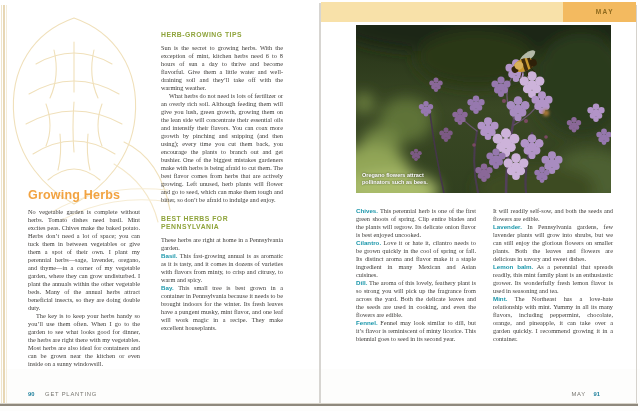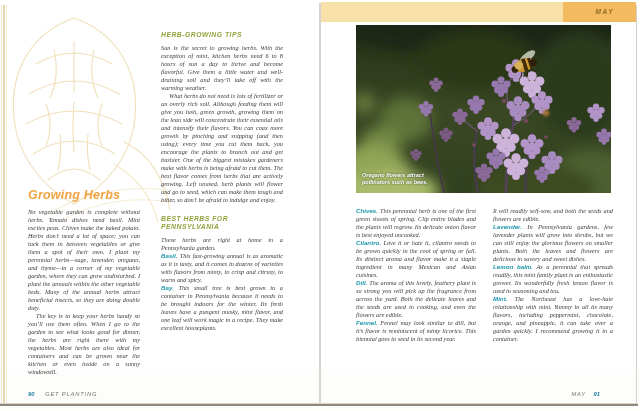--- a/index.html
+++ b/index.html
@@ -1,18 +1,18 @@
 <!DOCTYPE html>
 <html><head>
 <meta charset="utf-8">
 <style>
   html,body{margin:0;padding:0;}
   body{width:640px;height:411px;overflow:hidden;background:#fdfdfc;}
   .spread{position:relative;width:640px;height:369px;background:#ffffff;
-          font-family:"Liberation Serif", serif;color:#3d3b38;font-style:italic;}
+          font-family:"Liberation Serif", serif;color:#3d3b38;}
   .abs{position:absolute;}
 
   
   .edge-l1{left:1px;top:5px;width:1px;height:398px;background:#efe4cb;}
   .edge-l2{left:3px;top:5px;width:1.5px;height:398px;background:#e7d7b5;}
   .edge-l3{left:6px;top:5px;width:1px;height:398px;background:#f4edda;}
   .edge-bottom{left:0;top:404px;width:638px;height:2px;background:#8f897d;}
   .edge-bottom-soft{left:0;top:402.5px;width:638px;height:1.5px;background:#d8d4ca;}
   .edge-right{left:636px;top:5px;width:1px;height:398px;background:#d5d2cc;}
   .gutter{left:319px;top:3px;width:2px;height:400px;

